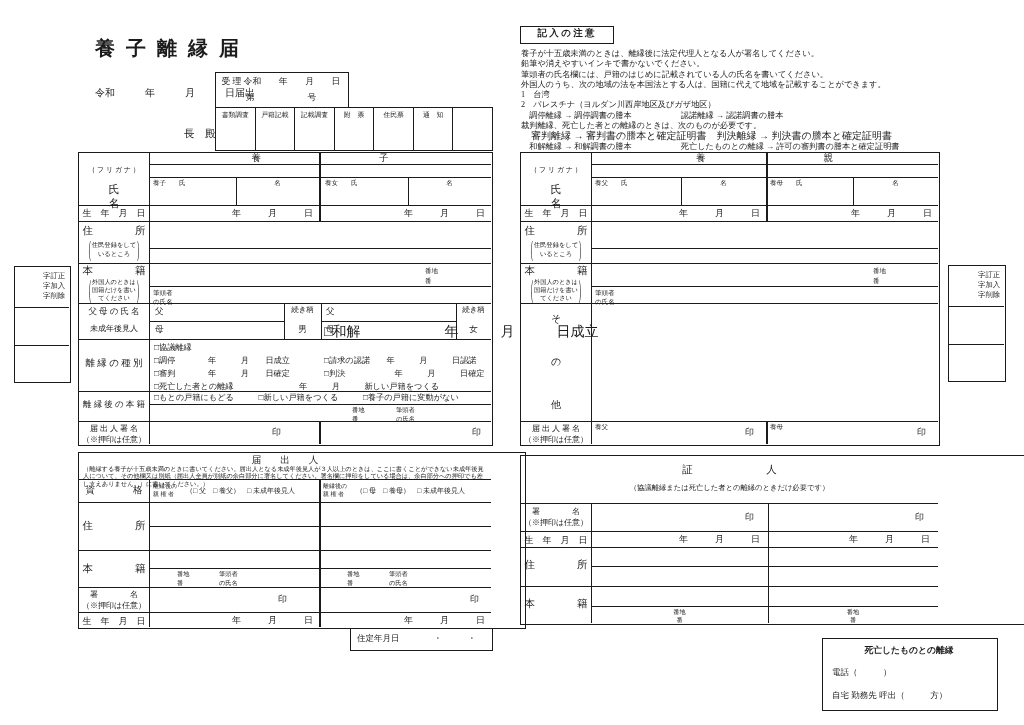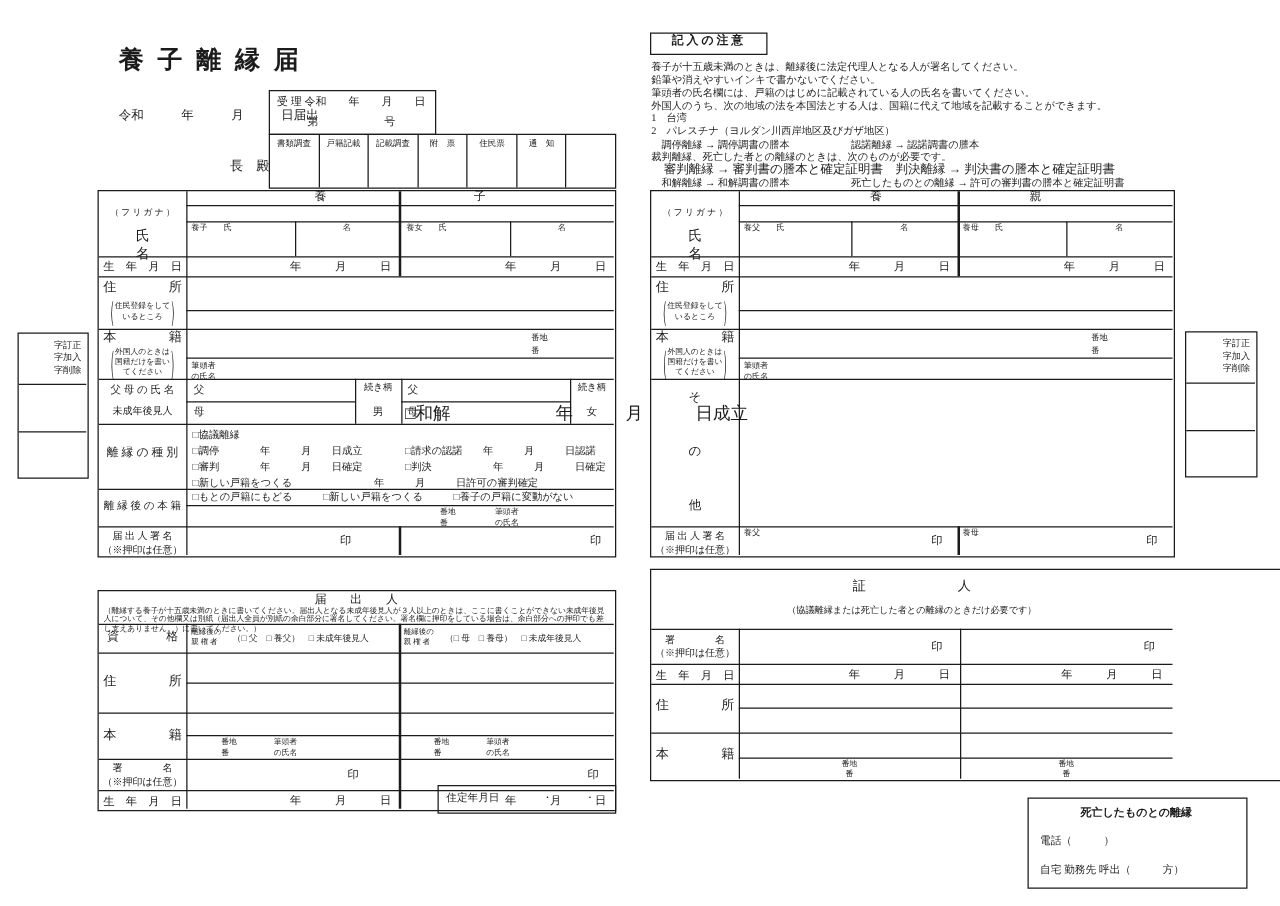--- a/index.html
+++ b/index.html
@@ -144,21 +144,21 @@
     <div class="t c" style="left:377px;top:152px;width:35px;font-size:7.5px">続き柄</div>
     <div class="t c" style="left:377px;top:171px;width:35px;font-size:8.5px">女</div>
 
     <div class="t c" style="left:1px;top:205px;width:68px;font-size:9.5px">離 縁 の 種 別</div>
     <div class="t" style="left:75px;top:188px;width:164px;font-size:8.2px;line-height:13px;white-space:pre">□協議離縁</div>
     <div class="t" style="left:245px;top:172px;width:166px;font-size:14px;line-height:13px;white-space:pre">□和解　　　　　　年　　　月　　　日成立</div>
     <div class="t" style="left:75px;top:201px;width:164px;font-size:8.2px;line-height:13px;white-space:pre">□調停　　　　年　　　月　　日成立</div>
     <div class="t" style="left:245px;top:201px;width:166px;font-size:8.2px;line-height:13px;white-space:pre">□請求の認諾　　年　　　月　　　日認諾</div>
     <div class="t" style="left:75px;top:214px;width:164px;font-size:8.2px;line-height:13px;white-space:pre">□審判　　　　年　　　月　　日確定</div>
     <div class="t" style="left:245px;top:214px;width:166px;font-size:8.2px;line-height:13px;white-space:pre">□判決　　　　　　年　　　月　　　日確定</div>
-    <div class="t" style="left:75px;top:227px;width:335px;font-size:8.2px;line-height:13px;white-space:pre">□新しい戸籍をつくる　　　　　　　　年　　　月　　　日許可の審判確定</div>
+    <div class="t" style="left:75px;top:227px;width:335px;font-size:8.2px;line-height:13px;white-space:pre">□死亡した者との離縁　　　　　　　　年　　　月　　　新しい戸籍をつくる</div>
 
     <div class="t c" style="left:1px;top:246px;width:68px;font-size:8.5px">離 縁 後 の 本 籍</div>
     <div class="t" style="left:75px;top:240px;width:337px;font-size:8.2px;white-space:pre">□もとの戸籍にもどる　　　□新しい戸籍をつくる　　　□養子の戸籍に変動がない</div>
     <div class="t" style="left:273px;top:253px;font-size:6.3px;line-height:1.4">番地
 番</div>
     <div class="t" style="left:317px;top:253px;font-size:6.3px;line-height:1.4">筆頭者
 の氏名</div>
 
     <div class="t c" style="left:1px;top:271px;width:68px;font-size:8px;line-height:1.35">届 出 人 署 名
 （※押印は任意）</div>
@@ -244,21 +244,21 @@
     <div class="t" style="left:74px;top:270px;font-size:6.5px">養父</div>
     <div class="seal" style="left:70px;top:268px;width:175px;height:23px;padding-right:12px;box-sizing:border-box">
         <span>印</span>
       </div>
     <div class="t" style="left:249px;top:270px;font-size:6.5px">養母</div>
     <div class="seal" style="left:245px;top:268px;width:172px;height:23px;padding-right:12px;box-sizing:border-box">
         <span>印</span>
       </div>
   </div>
 
-  <div class="box" style="left:78px;top:472px;width:415px;height:177px">
+  <div class="box" style="left:78px;top:452px;width:448px;height:177px">
     <div class="t c" style="left:0;top:2px;width:412px;font-size:9.5px">届　　出　　人</div>
     <div class="t" style="left:4px;top:12px;width:405px;font-size:6.2px;line-height:1.18;white-space:normal">（離縁する養子が十五歳未満のときに書いてください。届出人となる未成年後見人が３人以上のときは、ここに書くことができない未成年後見人について、その他欄又は別紙（届出人全員が別紙の余白部分に署名してください。署名欄に押印をしている場合は、余白部分への押印でも差し支えありません。）に書いてください。）</div>
 
     <div class="hl" style="left:0;top:26px;width:412px"></div>
     <div class="hl" style="left:0;top:49px;width:412px"></div>
     <div class="hl" style="left:70px;top:73px;width:342px"></div>
     <div class="hl" style="left:0;top:97px;width:412px"></div>
     <div class="hl" style="left:70px;top:115px;width:342px"></div>
     <div class="hl" style="left:0;top:134px;width:412px"></div>
     <div class="hl" style="left:0;top:159px;width:412px"></div>

